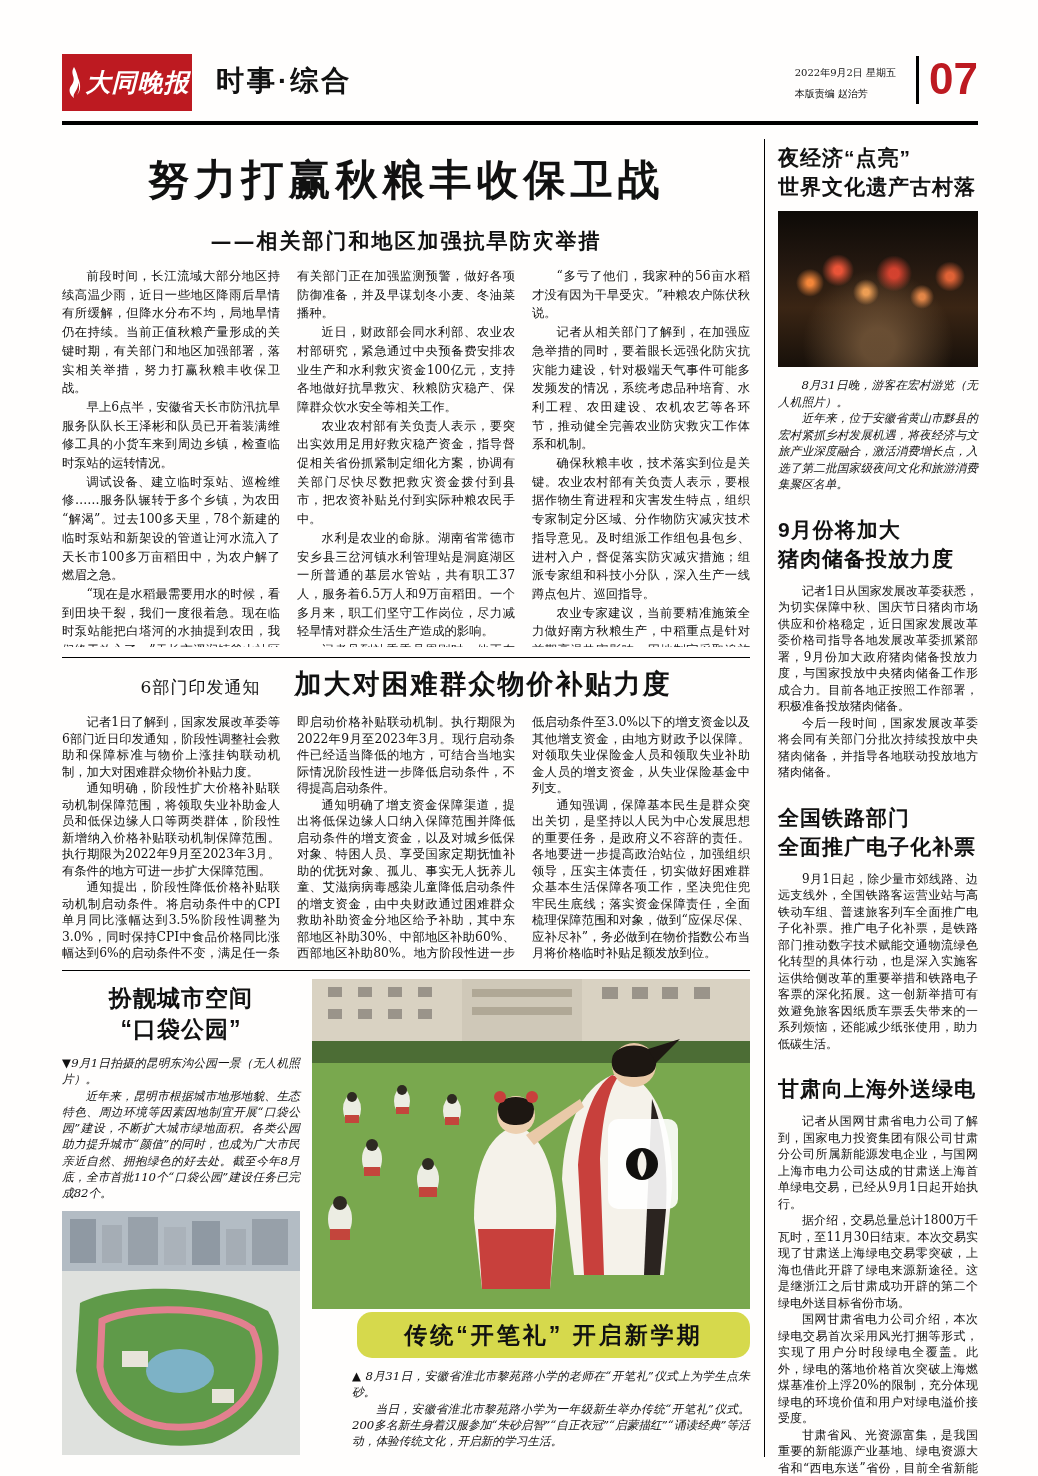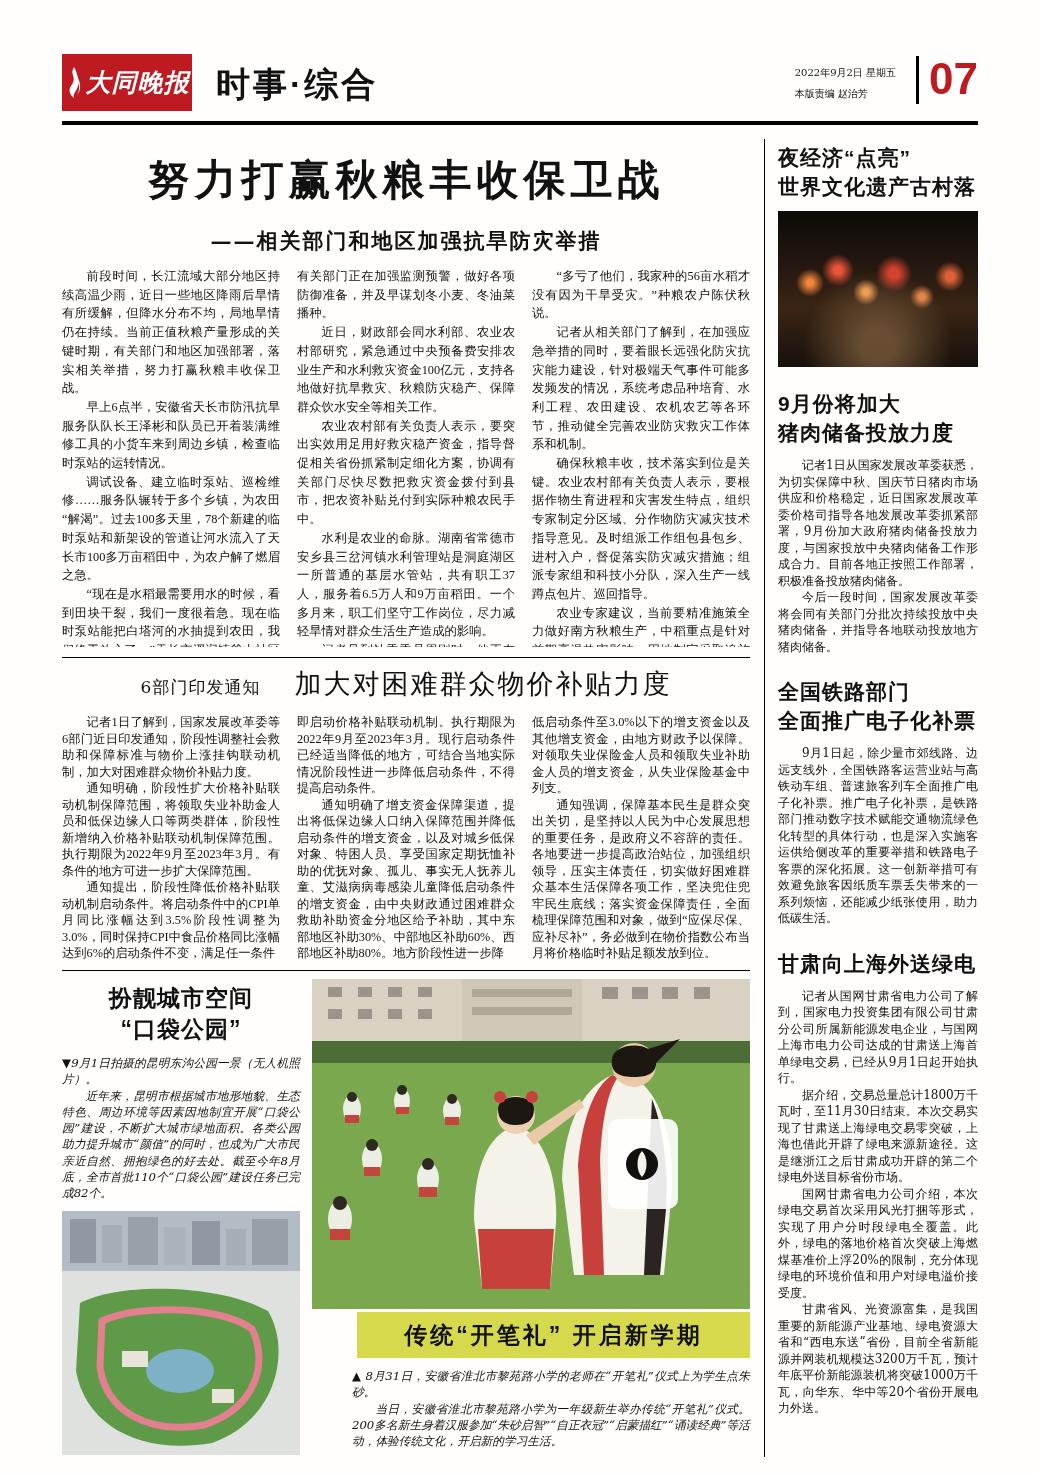--- a/index.html
+++ b/index.html
@@ -12,62 +12,62 @@
     background:#fffefd;color:#111;
     padding:54px 60px 23px 62px;
     font-family:"DejaVu Serif","Liberation Serif",serif;
     position:relative;
   }
   
   .masthead{display:flex;align-items:flex-start;height:64px;}
   .logo{width:130px;height:57px;background:var(--accent-red);display:flex;align-items:center;justify-content:center;gap:5px;flex:none;}
   .logo-flame{width:16px;height:34px;flex:none;}
   .logo-text{color:#fff;font-size:25px;font-weight:bold;font-style:italic;letter-spacing:1px;white-space:nowrap;}
-  .section-title{font-family:"Liberation Sans","DejaVu Sans",sans-serif;font-weight:900;font-size:34px;letter-spacing:3px;margin:8px 0 0 24px;white-space:nowrap;}
+  .section-title{font-family:"Liberation Sans","DejaVu Sans",sans-serif;font-weight:900;font-size:28px;letter-spacing:3px;margin:8px 0 0 24px;white-space:nowrap;}
   .head-right{margin-left:auto;display:flex;align-items:flex-start;}
   .dateblock{font-size:10px;line-height:21px;margin-top:8px;white-space:nowrap;}
   .pagenum{display:flex;margin-left:20px;align-items:flex-start;}
   .pagenum-bar{width:3px;height:48px;background:#000;margin:2px 10px 0 0;}
   .pagenum-text{font-family:"Liberation Sans",sans-serif;font-weight:900;font-size:44px;line-height:50px;color:var(--accent-red);}
   .header-rule{height:4px;background:#000;margin-top:3px;}
   
   .content{display:flex;margin-top:12px;height:1320px;}
   .left-region{width:688px;flex:none;}
   .v-divider{width:1px;background:#000;margin:2px 13px 0 14px;flex:none;}
   .right-rail{flex:1;min-width:0;}
   
   .lead-headline{font-family:"Liberation Sans",sans-serif;font-weight:900;font-size:42px;letter-spacing:5px;text-align:center;margin:12px 0 0;line-height:62px;}
   .lead-subhead{text-align:center;font-size:21px;font-weight:600;letter-spacing:2px;margin:16px 0 12px;}
   .cols{display:flex;gap:17px;}
-  .col{flex:1;min-width:0;overflow:hidden;font-family:Liberation Serif, serif;}
+  .col{flex:1;min-width:0;overflow:hidden;}
   .lead-cols .col{height:380px;}
   .notice-cols .col{height:246px;}
   .col p{margin:0;text-indent:2em;font-size:12.3px;line-height:18.7px;text-align:justify;}
   .notice-cols .col p{line-height:16.5px;}
   .col p.cont{text-indent:0;}
   .rule{height:1px;background:#000;margin:10px 0 8px;}
   
   .notice-head{display:flex;justify-content:center;align-items:baseline;gap:34px;margin:4px 0 12px;}
   .kicker{font-size:17px;letter-spacing:1px;}
-  .notice-title{font-family:"Liberation Sans",sans-serif;font-weight:400;font-size:27px;letter-spacing:2px;}
+  .notice-title{font-family:"Liberation Sans",sans-serif;font-weight:700;font-size:27px;letter-spacing:2px;}
   
   .bottom{display:flex;gap:12px;margin-top:8px;}
   .pp{width:238px;flex:none;}
   .pp-h{font-family:"Liberation Sans",sans-serif;font-weight:900;font-size:23px;line-height:31px;text-align:center;margin:4px 0 10px;letter-spacing:1px;}
   .caption p{margin:0;font-style:italic;font-size:11.7px;line-height:16.3px;text-align:justify;text-indent:2em;}
   .caption p.cont{text-indent:0;}
   .pp-photo{height:244px;margin-top:9px;position:relative;overflow:hidden;
     background:linear-gradient(180deg,#b9c3cb 0%,#cdd3d8 30%,#d9dcdd 100%);}
   .pp-photo svg{position:absolute;inset:0;}
   .ceremony{flex:1;min-width:0;display:flex;flex-direction:column;}
   .cer-photo{height:330px;position:relative;overflow:hidden;background:#7ba54e;}
   .cer-photo svg{position:absolute;inset:0;}
   .banner{margin-left:45px;height:46px;margin-top:3px;background:var(--banner-yellow);
     display:flex;align-items:center;justify-content:center;
-    font-family:"Liberation Sans",sans-serif;font-weight:900;font-size:23px;letter-spacing:3px;}
+    font-family:"Liberation Sans",sans-serif;font-weight:900;font-size:23px;letter-spacing:3px;border-radius:15px;}
   .cer-caption{margin:10px 0 0 40px;}
   
   .rail-sec{margin-bottom:22px;}
   .rail-h{font-family:"Liberation Sans",sans-serif;font-weight:900;font-size:21px;line-height:29px;margin:6px 0 10px;letter-spacing:1px;white-space:pre-line;}
   .rail-body p{margin:0;font-size:12px;line-height:16.5px;text-align:justify;text-indent:2em;}
   .rail-caption p{margin:0;font-style:italic;font-size:11.7px;line-height:16.5px;text-align:justify;text-indent:2em;}
   .rail-photo{height:156px;margin:2px 0 10px;position:relative;overflow:hidden;
     background:
       radial-gradient(circle at 16% 46%, rgba(255,140,60,.95) 0 3px, rgba(255,140,60,0) 14px),
       radial-gradient(circle at 30% 38%, rgba(255,90,60,.9) 0 4px, rgba(255,90,60,0) 16px),
@@ -266,20 +266,24 @@
     </div>
 
     <div class="v-divider"></div>
 
     <aside class="right-rail">
 
       <section class="rail-sec">
         <h3 class="rail-h">夜经济“点亮”
 世界文化遗产古村落</h3>
         <div class="rail-photo"></div>
+        <div class="rail-caption">
+            <p>8月31日晚，游客在宏村游览（无人机照片）。</p>
+            <p>近年来，位于安徽省黄山市黟县的宏村紧抓乡村发展机遇，将夜经济与文旅产业深度融合，激活消费增长点，入选了第二批国家级夜间文化和旅游消费集聚区名单。</p>
+          </div>
       </section>
 
       <section class="rail-sec">
         <h3 class="rail-h">9月份将加大
 猪肉储备投放力度</h3>
         <div class="rail-body">
             <p>记者1日从国家发展改革委获悉，为切实保障中秋、国庆节日猪肉市场供应和价格稳定，近日国家发展改革委价格司指导各地发展改革委抓紧部署，9月份加大政府猪肉储备投放力度，与国家投放中央猪肉储备工作形成合力。目前各地正按照工作部署，积极准备投放猪肉储备。</p>
             <p>今后一段时间，国家发展改革委将会同有关部门分批次持续投放中央猪肉储备，并指导各地联动投放地方猪肉储备。</p>
           </div>
       </section>

